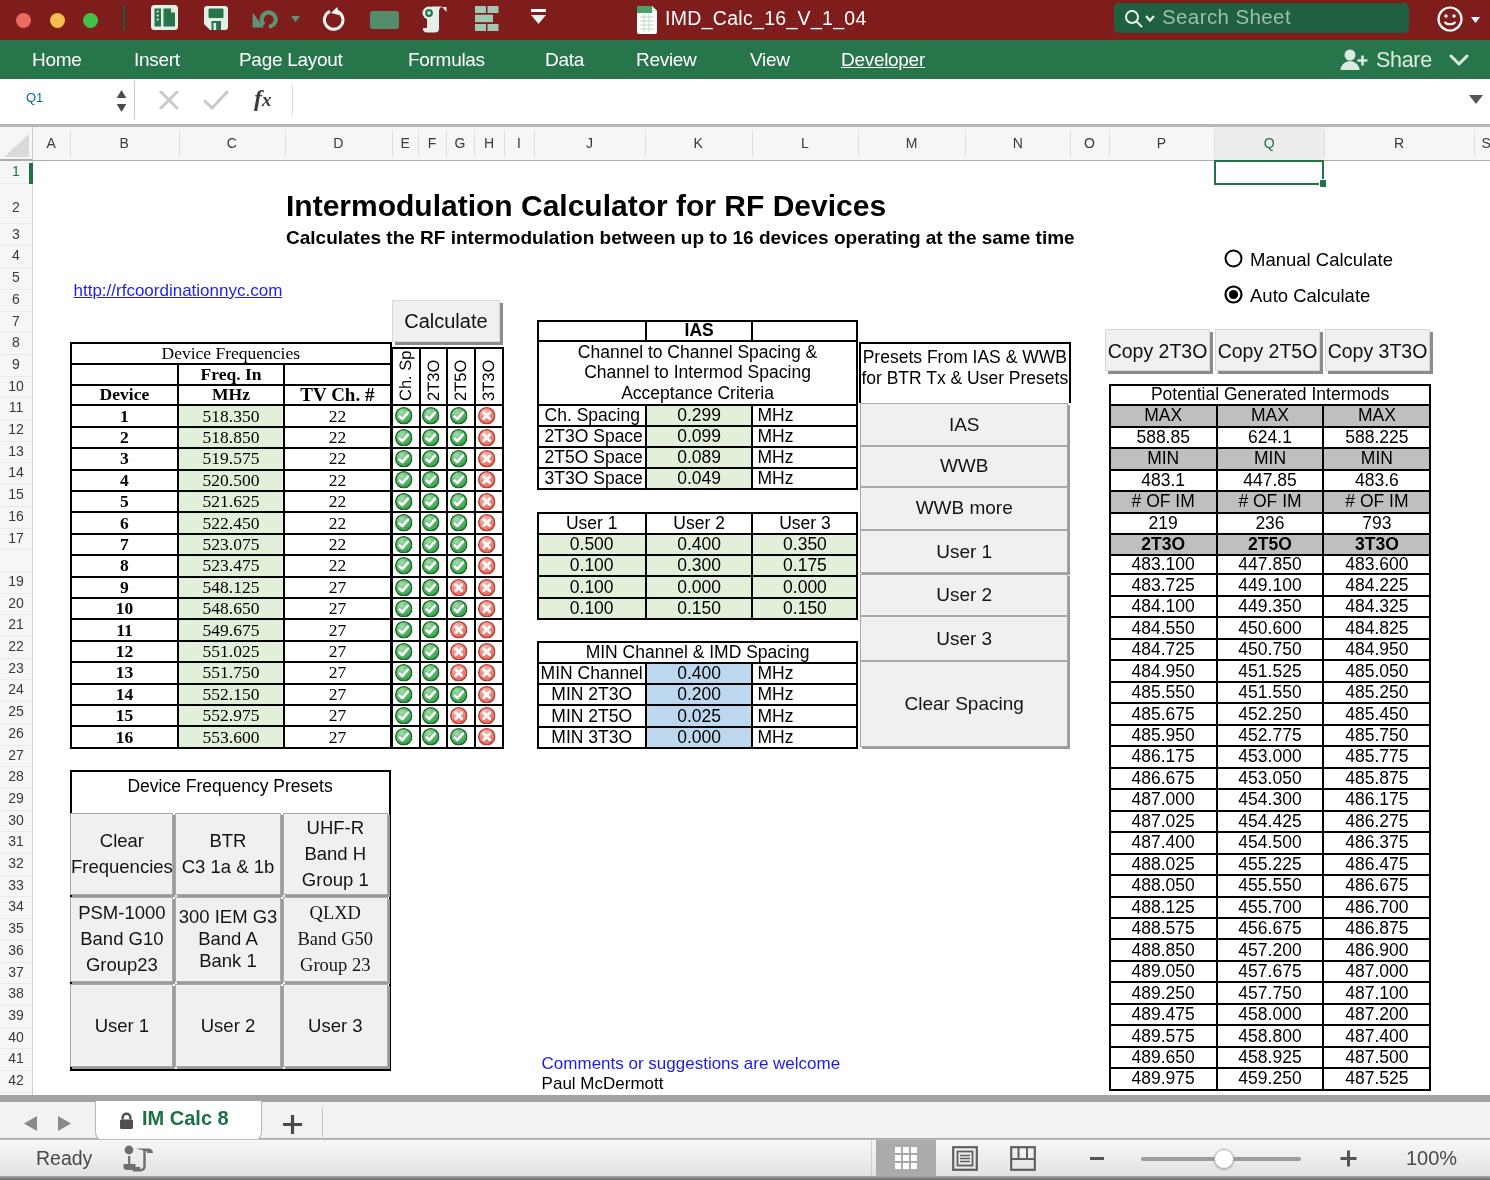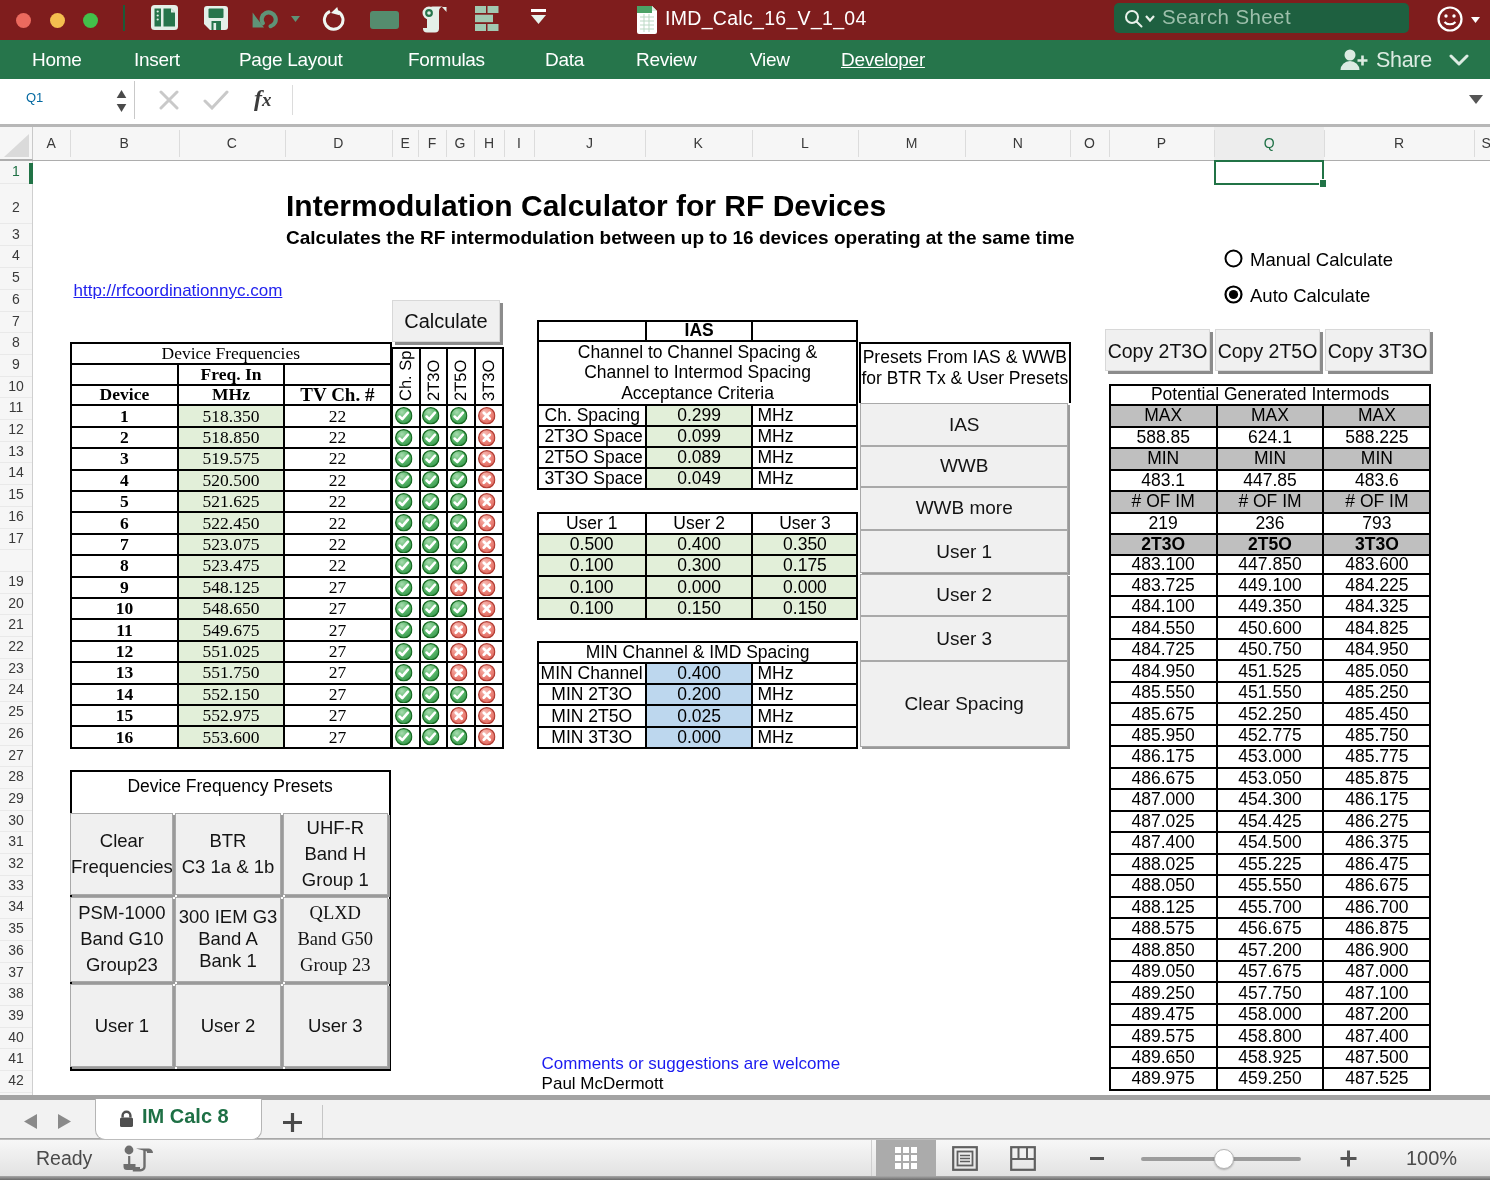--- a/index.html
+++ b/index.html
@@ -29,21 +29,21 @@
 table.x td{border:2px solid #000;padding:0;font-size:17.5px;line-height:15px;color:#000;text-align:center;vertical-align:middle;overflow:hidden;white-space:nowrap;}
 table.x td svg{display:block;margin:0 auto;transform:translateX(-2px);}
 .gn{background:#e2efd9;}
 .bl{background:#bdd7ee;}
 .gy{background:#bfbfbf;}
 .b{font-weight:bold;}
 
 .btn3d{position:absolute;background:#f0f0f0;box-shadow:3px 3px 0 0 #8c8c8c;border:1px solid #d8d8d8;box-sizing:border-box;text-align:center;color:#111;}
 .pbtn{background:#f0f0f0;border:1px solid #a9a9a9;box-sizing:border-box;text-align:center;color:#141414;display:flex;align-items:center;justify-content:center;position:absolute;}
 
-#tabbar{position:absolute;left:0;top:1095px;width:1490px;height:44px;background:#f2f2f2;border-top:5px solid #a3a3a3;border-bottom:1px solid #a8a8a8;box-sizing:border-box;}
+#tabbar{position:absolute;left:0;top:1095px;width:1490px;height:44px;background:#f2f2f2;border-top:7px solid #a3a3a3;border-bottom:1px solid #a8a8a8;box-sizing:border-box;}
 #activetab{position:absolute;left:95px;top:-1px;width:167px;height:41px;background:#fff;border:1.5px solid #b5b5b5;border-top:none;border-radius:0 0 10px 10px;box-sizing:border-box;}
 
 #sbar{position:absolute;left:0;top:1139px;width:1490px;height:37px;background:linear-gradient(#f7f7f7,#e2e2e2);border-top:1px solid #bdbdbd;box-sizing:border-box;}
 #bstrip{position:absolute;left:0;top:1176px;width:1490px;height:4px;background:linear-gradient(#a8a8a8,#6b6b6b);}
 </style></head><body>
 <div id="win">
 <svg width="0" height="0" style="position:absolute">
       <defs>
 <radialGradient id="gg" cx="38%" cy="28%" r="80%">
           <stop offset="0" stop-color="#a8dcb0"></stop>

